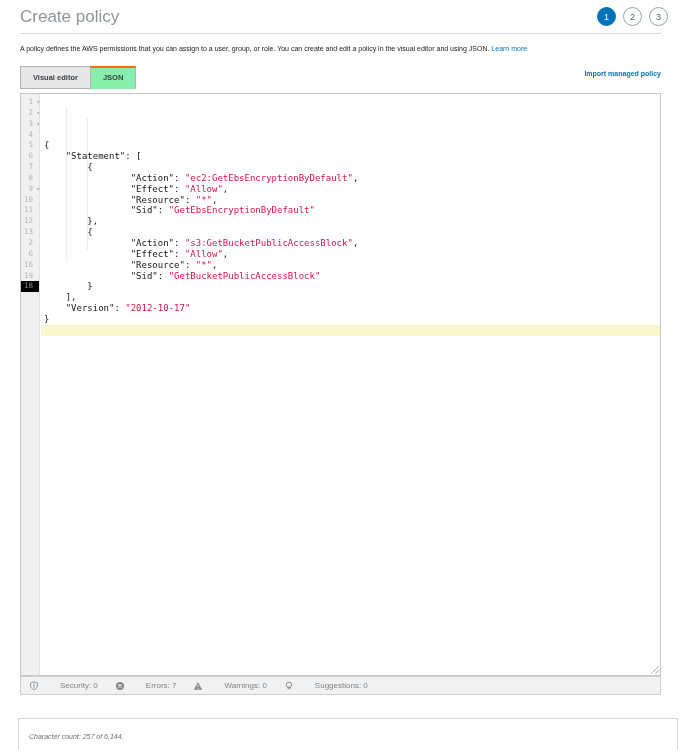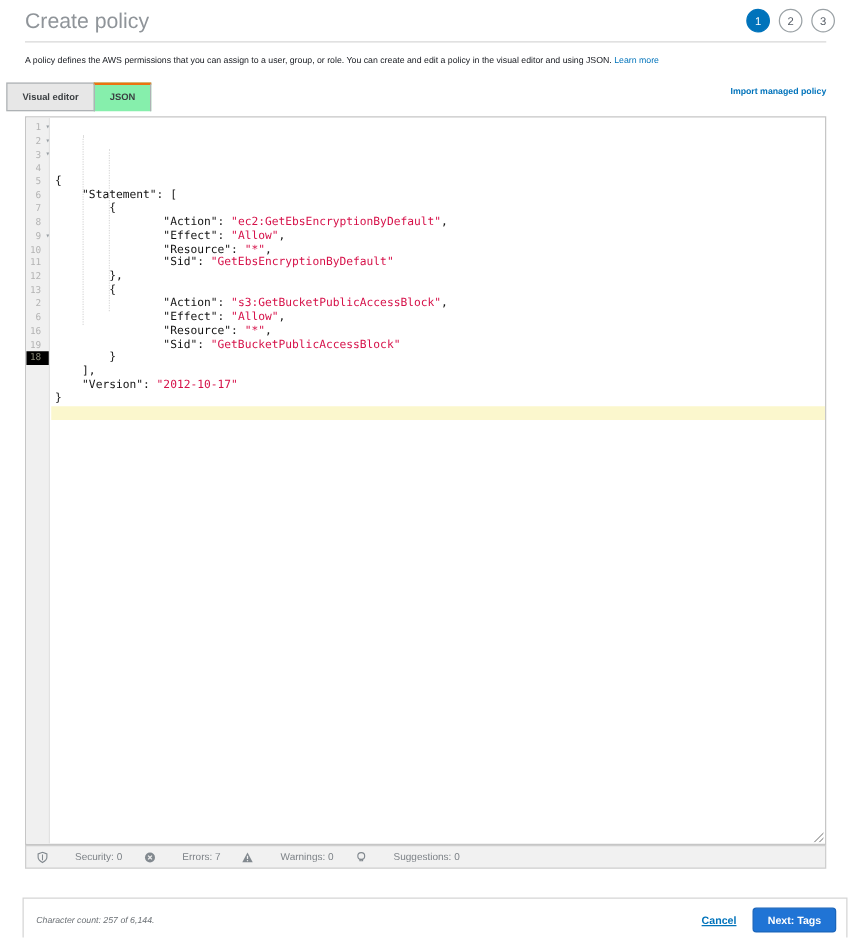--- a/index.html
+++ b/index.html
@@ -13,21 +13,21 @@
   .step  { width:19px; height:19px; border-radius:50%; border:1px solid #9aa1a5; background:#fff;
            color:#545b64; font-size:9px; display:flex; align-items:center; justify-content:center; }
   .step.active { background:#0073bb; border-color:#0073bb; color:#fff; }
   .divider { position:absolute; left:20px; right:20px; top:33px; height:0; border-top:1px solid #d8d8d8; }
 
   
   .intro { position:absolute; left:20px; top:45px; font-size:7px; color:#16191f; white-space:nowrap; }
   .link  { color:#0073bb; cursor:pointer; text-decoration:none; }
 
   
-  .tabs { position:absolute; left:5px; top:66px; display:flex; }
+  .tabs { position:absolute; left:20px; top:66px; display:flex; }
   .tab  { font-size:7.5px; font-weight:bold; color:#3b3f42; padding:6px 12px 6px;
           border:1px solid #aeb2b5; background:#e7e7e7; cursor:pointer; }
   .tab.active { background:#86efac; border-top:2px solid #ec7211; border-bottom:none;
                 border-left:1px solid #aeb2b5; padding-top:5px; padding-bottom:7px; margin-left:-1px; }
   .import-link { position:absolute; right:20px; top:70px; font-size:7px; font-weight:bold; }
 
   
   .editor { position:absolute; left:20px; right:20px; top:93px; height:583px;
             border:1px solid #c6c6c6; background:#fff; overflow:hidden; }
   .gutter { position:absolute; left:0; top:0; bottom:0; width:19px; background:#f0f0f0;
@@ -149,19 +149,15 @@
             <circle cx="6" cy="4.6" r="3.3" fill="none" stroke="#82898f" stroke-width="1.1"></circle>
             <path d="M4.7 7.6 H7.3 V9.2 H4.7 Z" fill="none" stroke="#82898f" stroke-width="1"></path>
           </svg>
         </span>
         <span>Suggestions: 0</span>
       </span>
     </div>
 
   <div class="footer">
     <span class="charcount">Character count: 257 of 6,144.</span>
-    <div class="footer-actions">
-      <a class="cancel" href="#">Cancel</a>
-      <button class="next-btn">Next: Tags</button>
-    </div>
   </div>
 
 </div>
 
 </body></html>

